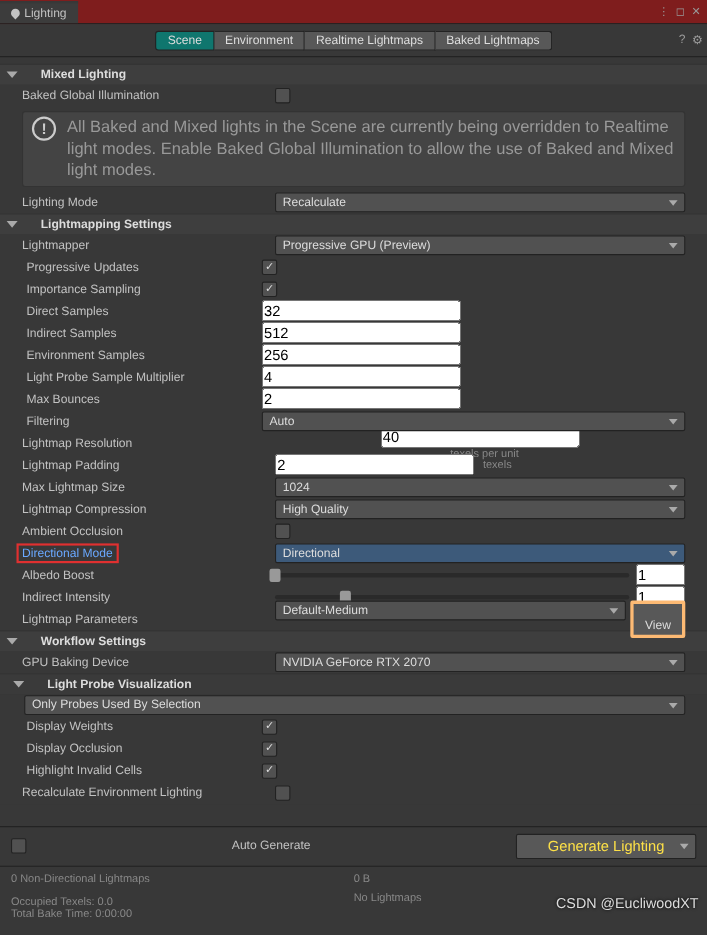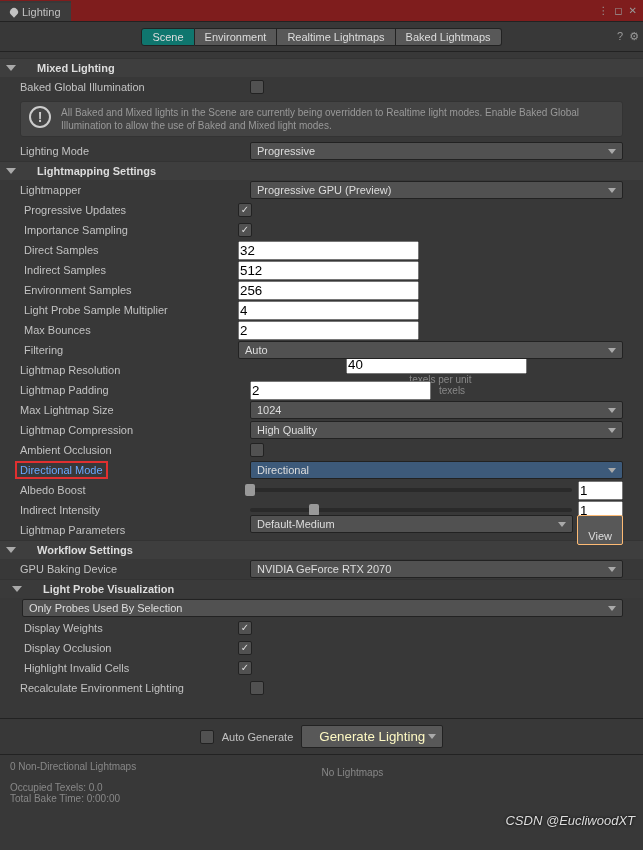--- a/index.html
+++ b/index.html
@@ -32,40 +32,40 @@
 .val { flex:1; }
 .dd { width:100%; background:#515151; border:1px solid #222; color:#ddd; padding:1px 6px; font-size:11px; height:18px; border-radius:2px; display:flex; align-items:center; position:relative; cursor:pointer;}
 .dd::after { content:""; position:absolute; right:6px; top:6px; border-left:4px solid transparent; border-right:4px solid transparent; border-top:5px solid #aaa; }
 .chk { width:14px; height:14px; background:#515151; border:1px solid #222; border-radius:2px; display:inline-flex; align-items:center; justify-content:center; cursor:pointer;}
 .chk.on::after { content:"✓"; color:#ddd; font-size:10px; line-height:1;}
 
 .unit { color:#888; font-size:10px; padding-left:8px; white-space:nowrap;}
 
 .info-box { margin:4px 20px; background:#444; border:1px solid #333; padding:4px 8px; display:flex; gap:10px; align-items:flex-start; border-radius:3px; }
 .info-ic { width:22px; height:22px; border:2px solid #ccc; border-radius:50%; color:#ccc; font-weight:bold; display:flex; align-items:center; justify-content:center; flex-shrink:0; font-size:14px;}
-.info-txt { font-size:10px; color:#999; line-height:1.3;}
+.info-txt { font-size:15px; color:#999; line-height:1.3;}
 
 .highlighted { border:2px solid #e03030; padding:1px 3px; color:#6aa8ff; margin-left:-5px;}
 
 .slider-row { display:flex; align-items:center; gap:6px; width:100%;}
 .slider { flex:1; height:4px; background:#2a2a2a; border-radius:2px; position:relative;}
 .thumb { width:10px; height:12px; background:#999; border-radius:2px; position:absolute; top:-4px; transform:translateX(-50%);}
 .slider-val { width:45px; }
 
-.footer-bar { display:flex; align-items:center; justify-content:center; gap:8px; padding:6px 10px; border-top:1px solid #222;}
-.gen-btn { background:#585858; border:1px solid #222; padding:3px 17px; color:#fef9c3; border-radius:2px; cursor:pointer; position:relative;}
+.footer-bar { display:flex; align-items:center; justify-content:space-between; gap:8px; padding:6px 10px; border-top:1px solid #222;}
+.gen-btn { background:#585858; border:1px solid #222; padding:3px 28px; color:#fde047; border-radius:2px; cursor:pointer; position:relative;}
 .gen-btn::after{content:"";position:absolute;right:6px;top:8px;border-left:4px solid transparent;border-right:4px solid transparent;border-top:5px solid #aaa;}
 
 .status { padding:6px 10px; color:#888; font-size:10px; display:flex; border-top:1px solid #222;}
 .status-col { flex:1;}
 
-.watermark { position:absolute; right:8px; bottom:22px; color:#ddd; font-size:13px; font-style:italic; text-shadow:0 0 3px #000;}
+.watermark { position:absolute; right:8px; bottom:22px; color:#ddd; font-size:13px; text-shadow:0 0 3px #000;}
 
 .sep{height:6px;}
-.view-btn{background:#585858;border:1px solid #fdba74;padding:14px 10px;color:#ddd;border-radius:2px;cursor:pointer;font-size:11px;height:18px;}
+.view-btn{background:#585858;border:3px solid #fdba74;padding:14px 10px;color:#ddd;border-radius:2px;cursor:pointer;font-size:11px;height:18px;}
 </style>
 </head>
 <body>
 
 <div class="titlebar">
   <div class="tab-active">
     <span class="bulb-icon"></span>
     <span>Lighting</span>
   </div>
   <div class="win-ctrls">
@@ -100,21 +100,21 @@
     <span class="chk"></span>
   </div>
   <div class="info-box">
     <div class="info-ic">!</div>
     <div class="info-txt">All Baked and Mixed lights in the Scene are currently being overridden to Realtime light modes. Enable Baked Global Illumination to allow the use of Baked and Mixed light modes.</div>
   </div>
   <div class="row">
     <span class="label">Lighting Mode</span>
     <div class="val">
         <div class="dd">
-          <span>Progressive</span>
+          <span>Recalculate</span>
         </div>
       </div>
   </div>
 </div>
 
 <div class="section-hdr">
   <span class="tri"></span>
   <span>Lightmapping Settings</span>
 </div>
 <div class="body-area">
@@ -290,18 +290,19 @@
 </div>
 
 <div class="status">
   <div class="status-col">
     <div>0 Non-Directional Lightmaps</div>
     <div style="height:10px;"></div>
     <div>Occupied Texels: 0.0</div>
     <div>Total Bake Time: 0:00:00</div>
   </div>
   <div class="status-col">
+    <div>0 B</div>
     <div style="height:6px;"></div>
     <div>No Lightmaps</div>
   </div>
 </div>
 
 <div class="watermark">CSDN @EucliwoodXT</div>
 
 </body></html>

